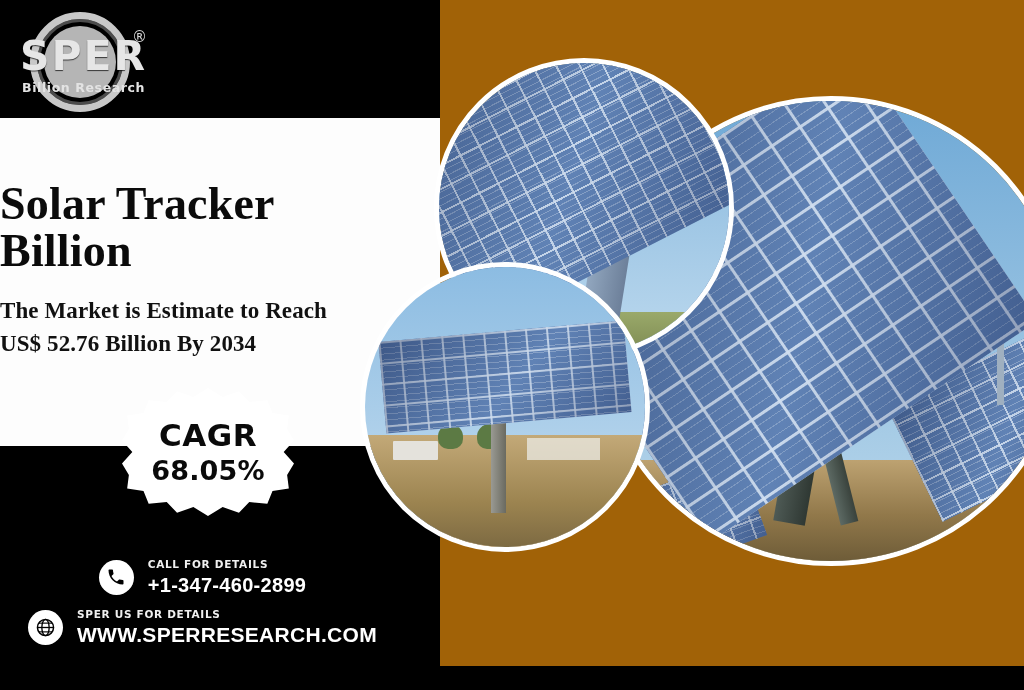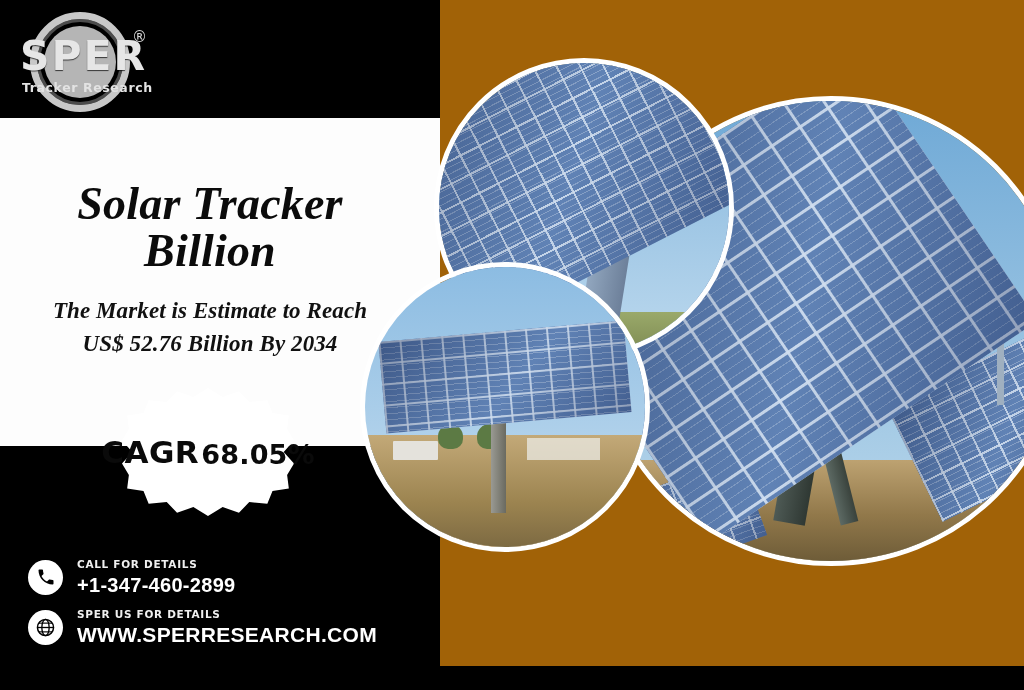--- a/index.html
+++ b/index.html
@@ -45,21 +45,21 @@
     font-family:"DejaVu Sans", sans-serif;
   }
 
   
   .white-panel{
     position:absolute; left:0; top:118px; width:440px; height:328px;
     background:#fdfdfd; z-index:10;
   }
 
   
-  .title-block{ position:absolute; left:0; top:180px; width:420px; z-index:22; text-align:center;font-style:italic;}
+  .title-block{ position:absolute; left:0; top:180px; width:420px; z-index:22; }
   .main-title{
     font-family:"Liberation Serif", serif;
     font-weight:bold; font-size:46px; line-height:1.03; color:#0b0b0b;
     letter-spacing:.2px;
   }
   .sub-line{
     font-family:"Liberation Serif", serif;
     font-weight:bold; font-size:23px; color:#111; line-height:1.35; margin-top:20px;
     letter-spacing:.1px;
   }
@@ -74,30 +74,30 @@
       50% 0%, 58.5% 7%, 68% 2.5%, 74% 11%, 84.5% 9.5%, 87.5% 19.5%,
       97% 21.5%, 96% 32%, 100% 41%, 94% 50%, 100% 59%, 96% 68%,
       97% 78.5%, 87.5% 80.5%, 84.5% 90.5%, 74% 89%, 68% 97.5%,
       58.5% 93%, 50% 100%, 41.5% 93%, 32% 97.5%, 26% 89%,
       15.5% 90.5%, 12.5% 80.5%, 3% 78.5%, 4% 68%, 0% 59%,
       6% 50%, 0% 41%, 4% 32%, 3% 21.5%, 12.5% 19.5%,
       15.5% 9.5%, 26% 11%, 32% 2.5%, 41.5% 7%
     );
   }
   .cagr-inner{
-    position:absolute; inset:0; display:flex; flex-direction:row;
+    position:absolute; inset:0; display:flex; flex-direction:column;
     align-items:center; justify-content:center; gap:2px;
     font-family:"DejaVu Sans", sans-serif; color:#0a0a0a;
   }
   .cagr-label{ font-size:31px; font-weight:bold; letter-spacing:.5px; line-height:1; }
   .cagr-value{ font-size:27px; font-weight:bold; letter-spacing:.2px; line-height:1; margin-top:4px;}
 
   
   .contact-block{ position:absolute; left:28px; top:558px; z-index:40; }
-  .contact-row{ display:flex; align-items:center; margin-bottom:11px; }
+  .contact-row{ display:flex; align-items:center; margin-bottom:11px;justify-content:center; }
   .cicon{
     width:35px; height:35px; border-radius:50%; background:#fff;
     display:flex; align-items:center; justify-content:center; flex:0 0 35px;
     margin-right:14px;
   }
   .cicon svg{ display:block; }
   .ctext .clabel{
     font-family:"DejaVu Sans", sans-serif; font-size:10.5px; font-weight:bold;
     color:#f0f0f0; letter-spacing:.7px; line-height:1.2;
   }
@@ -268,21 +268,21 @@
           <div class="shade"></div>
       </div>
     </div>
   </div>
 
   <div class="logo-wrap">
     <div class="logo-ring"></div>
     <div class="logo-ring-inner"></div>
     <div class="logo-text">
       <div class="logo-sper">SPER</div>
-      <div class="logo-sub">Tracker Research</div>
+      <div class="logo-sub">Billion Research</div>
     </div>
     <div class="logo-reg">®</div>
   </div>
 
   <div class="title-block">
     <div class="main-title">Solar Tracker</div>
     <div class="main-title">Billion</div>
     <div class="sub-line">The Market is Estimate to Reach</div>
     <div class="sub-line" style="margin-top:2px">US$ 52.76 Billion By 2034</div>
   </div>

